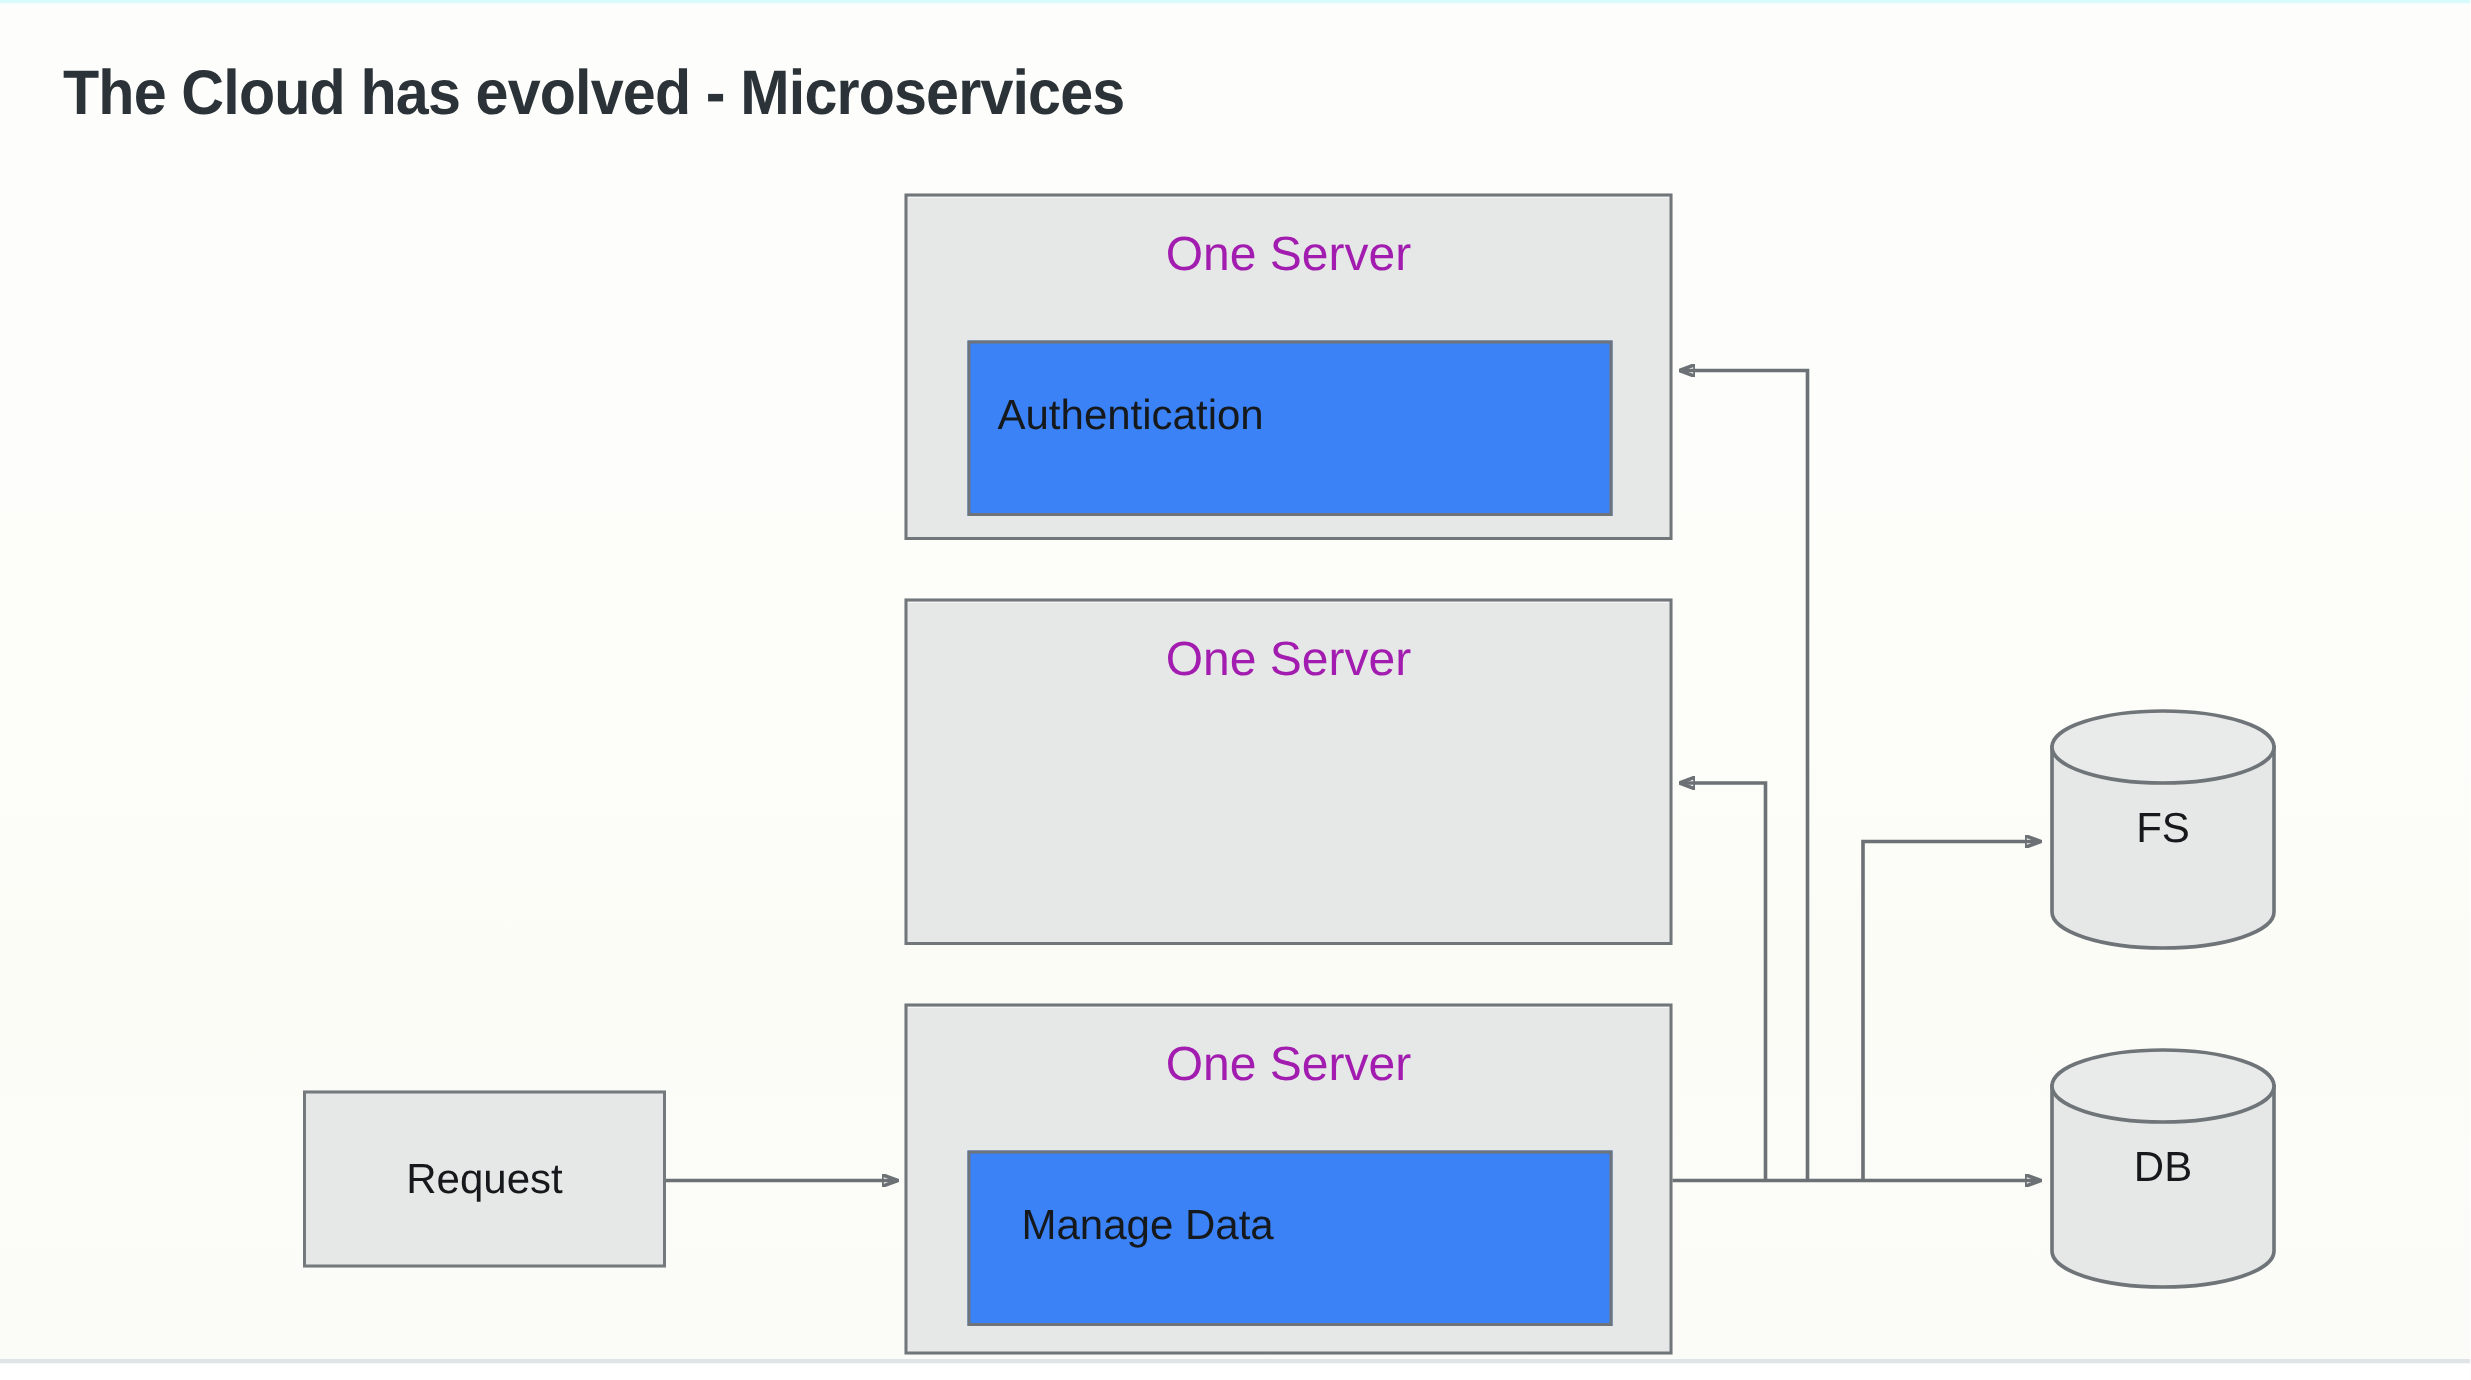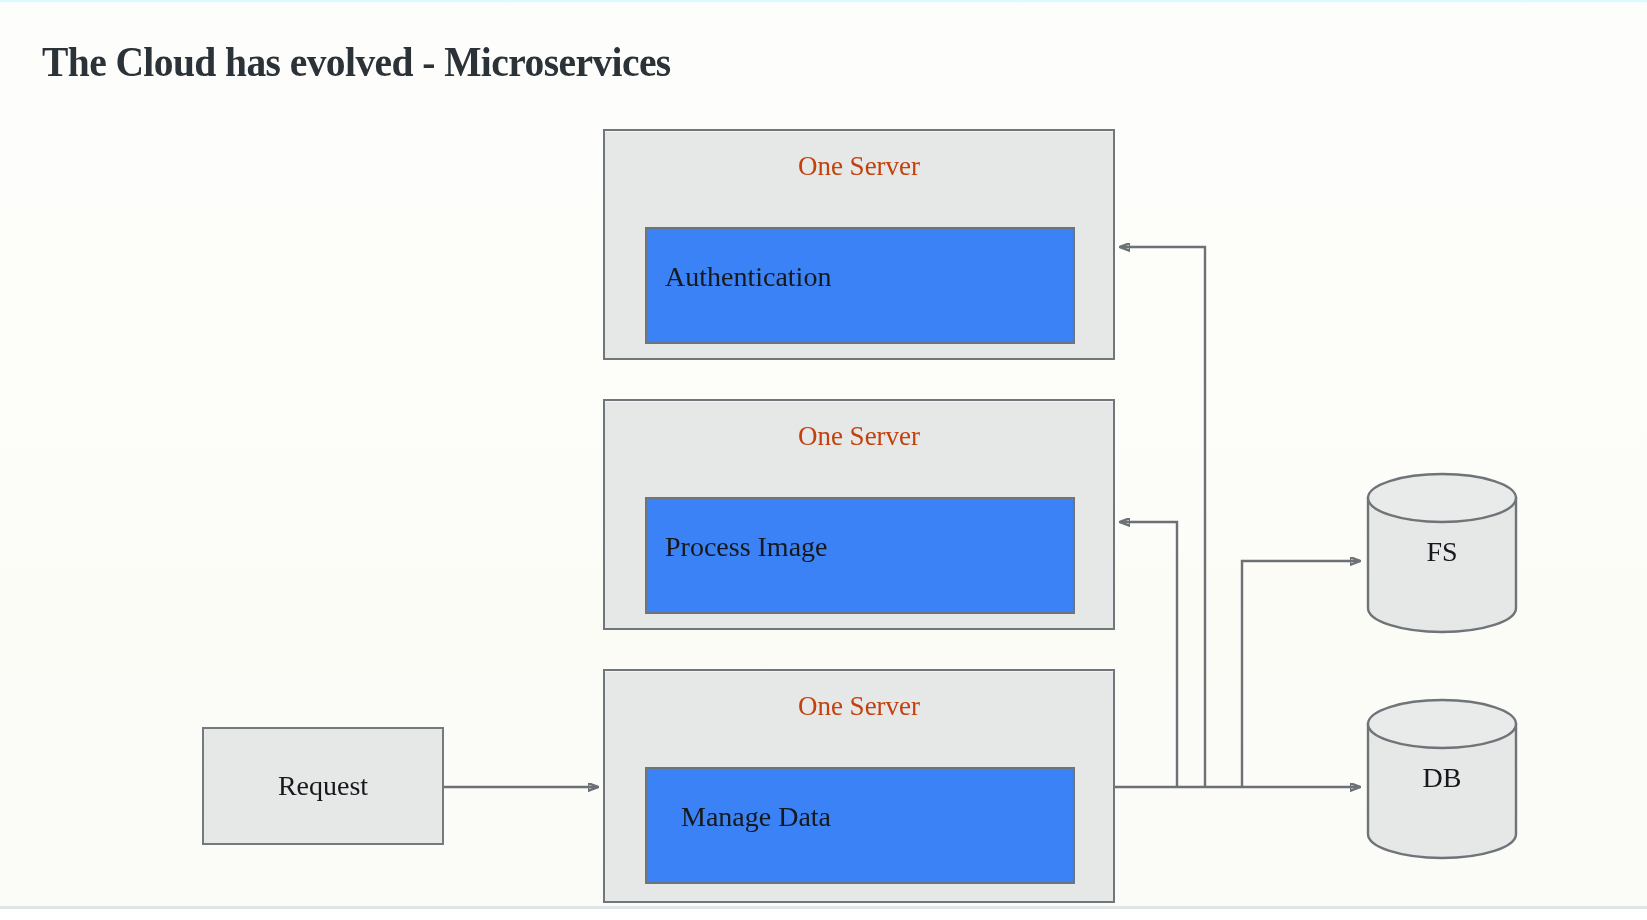--- a/index.html
+++ b/index.html
@@ -7,21 +7,21 @@
     padding: 0;
     background: #ffffff;
   }
   #slide {
     position: relative;
     width: 1647px;
     height: 920px;
     overflow: hidden;
     background:
       linear-gradient(180deg, #eafdfd 0px, #fdfefc 4px, #fdfdfa 40%, #fcfcf7 70%, #fbfbf8 100%);
-    font-family: Liberation Serif, serif;
+    font-family: Liberation Sans, sans-serif;
   }
   
   .frame-top-line {
     position: absolute;
     left: 0; top: 0;
     width: 100%; height: 2px;
     background: #d9fbfb;
   }
   .frame-bottom-line {
     position: absolute;
@@ -55,22 +55,22 @@
     box-sizing: border-box;
     background: #e6e7e7;
     border: 2px solid #70767a;
     box-shadow: 0 1px 0 rgba(255,255,255,0.55) inset;
   }
   .server-title {
     position: absolute;
     left: 0;
     right: 0;
     text-align: center;
-    font-size: 27px;
-    color: #c2410c;
+    font-size: 32px;
+    color: #a21caf;
   }
   
   .service-box {
     position: absolute;
     box-sizing: border-box;
     background: #3b82f6;
     border: 2px solid #6e7478;
   }
   .service-label {
     position: absolute;
@@ -127,23 +127,20 @@
 
   <div class="server-box" style="left:603px; top:129px; width:512px; height:231px;">
     <div class="server-title" style="top:20px;">One Server</div>
     <div class="service-box" style="left:40px; top:96px; width:430px; height:117px;">
       <div class="service-label" style="top:32px;">Authentication</div>
     </div>
   </div>
 
   <div class="server-box" style="left:603px; top:399px; width:512px; height:231px;">
     <div class="server-title" style="top:20px;">One Server</div>
-    <div class="service-box" style="left:40px; top:96px; width:430px; height:117px;">
-      <div class="service-label" style="top:32px;">Process Image</div>
-    </div>
   </div>
 
   <div class="server-box" style="left:603px; top:669px; width:512px; height:234px;">
     <div class="server-title" style="top:20px;">One Server</div>
     <div class="service-box" style="left:40px; top:96px; width:430px; height:117px;">
       <div class="service-label" style="top:32px;margin-left:16px;">Manage Data</div>
     </div>
   </div>
 
   <div class="node-box" style="left:202px; top:727px; width:242px; height:118px;">Request</div>

